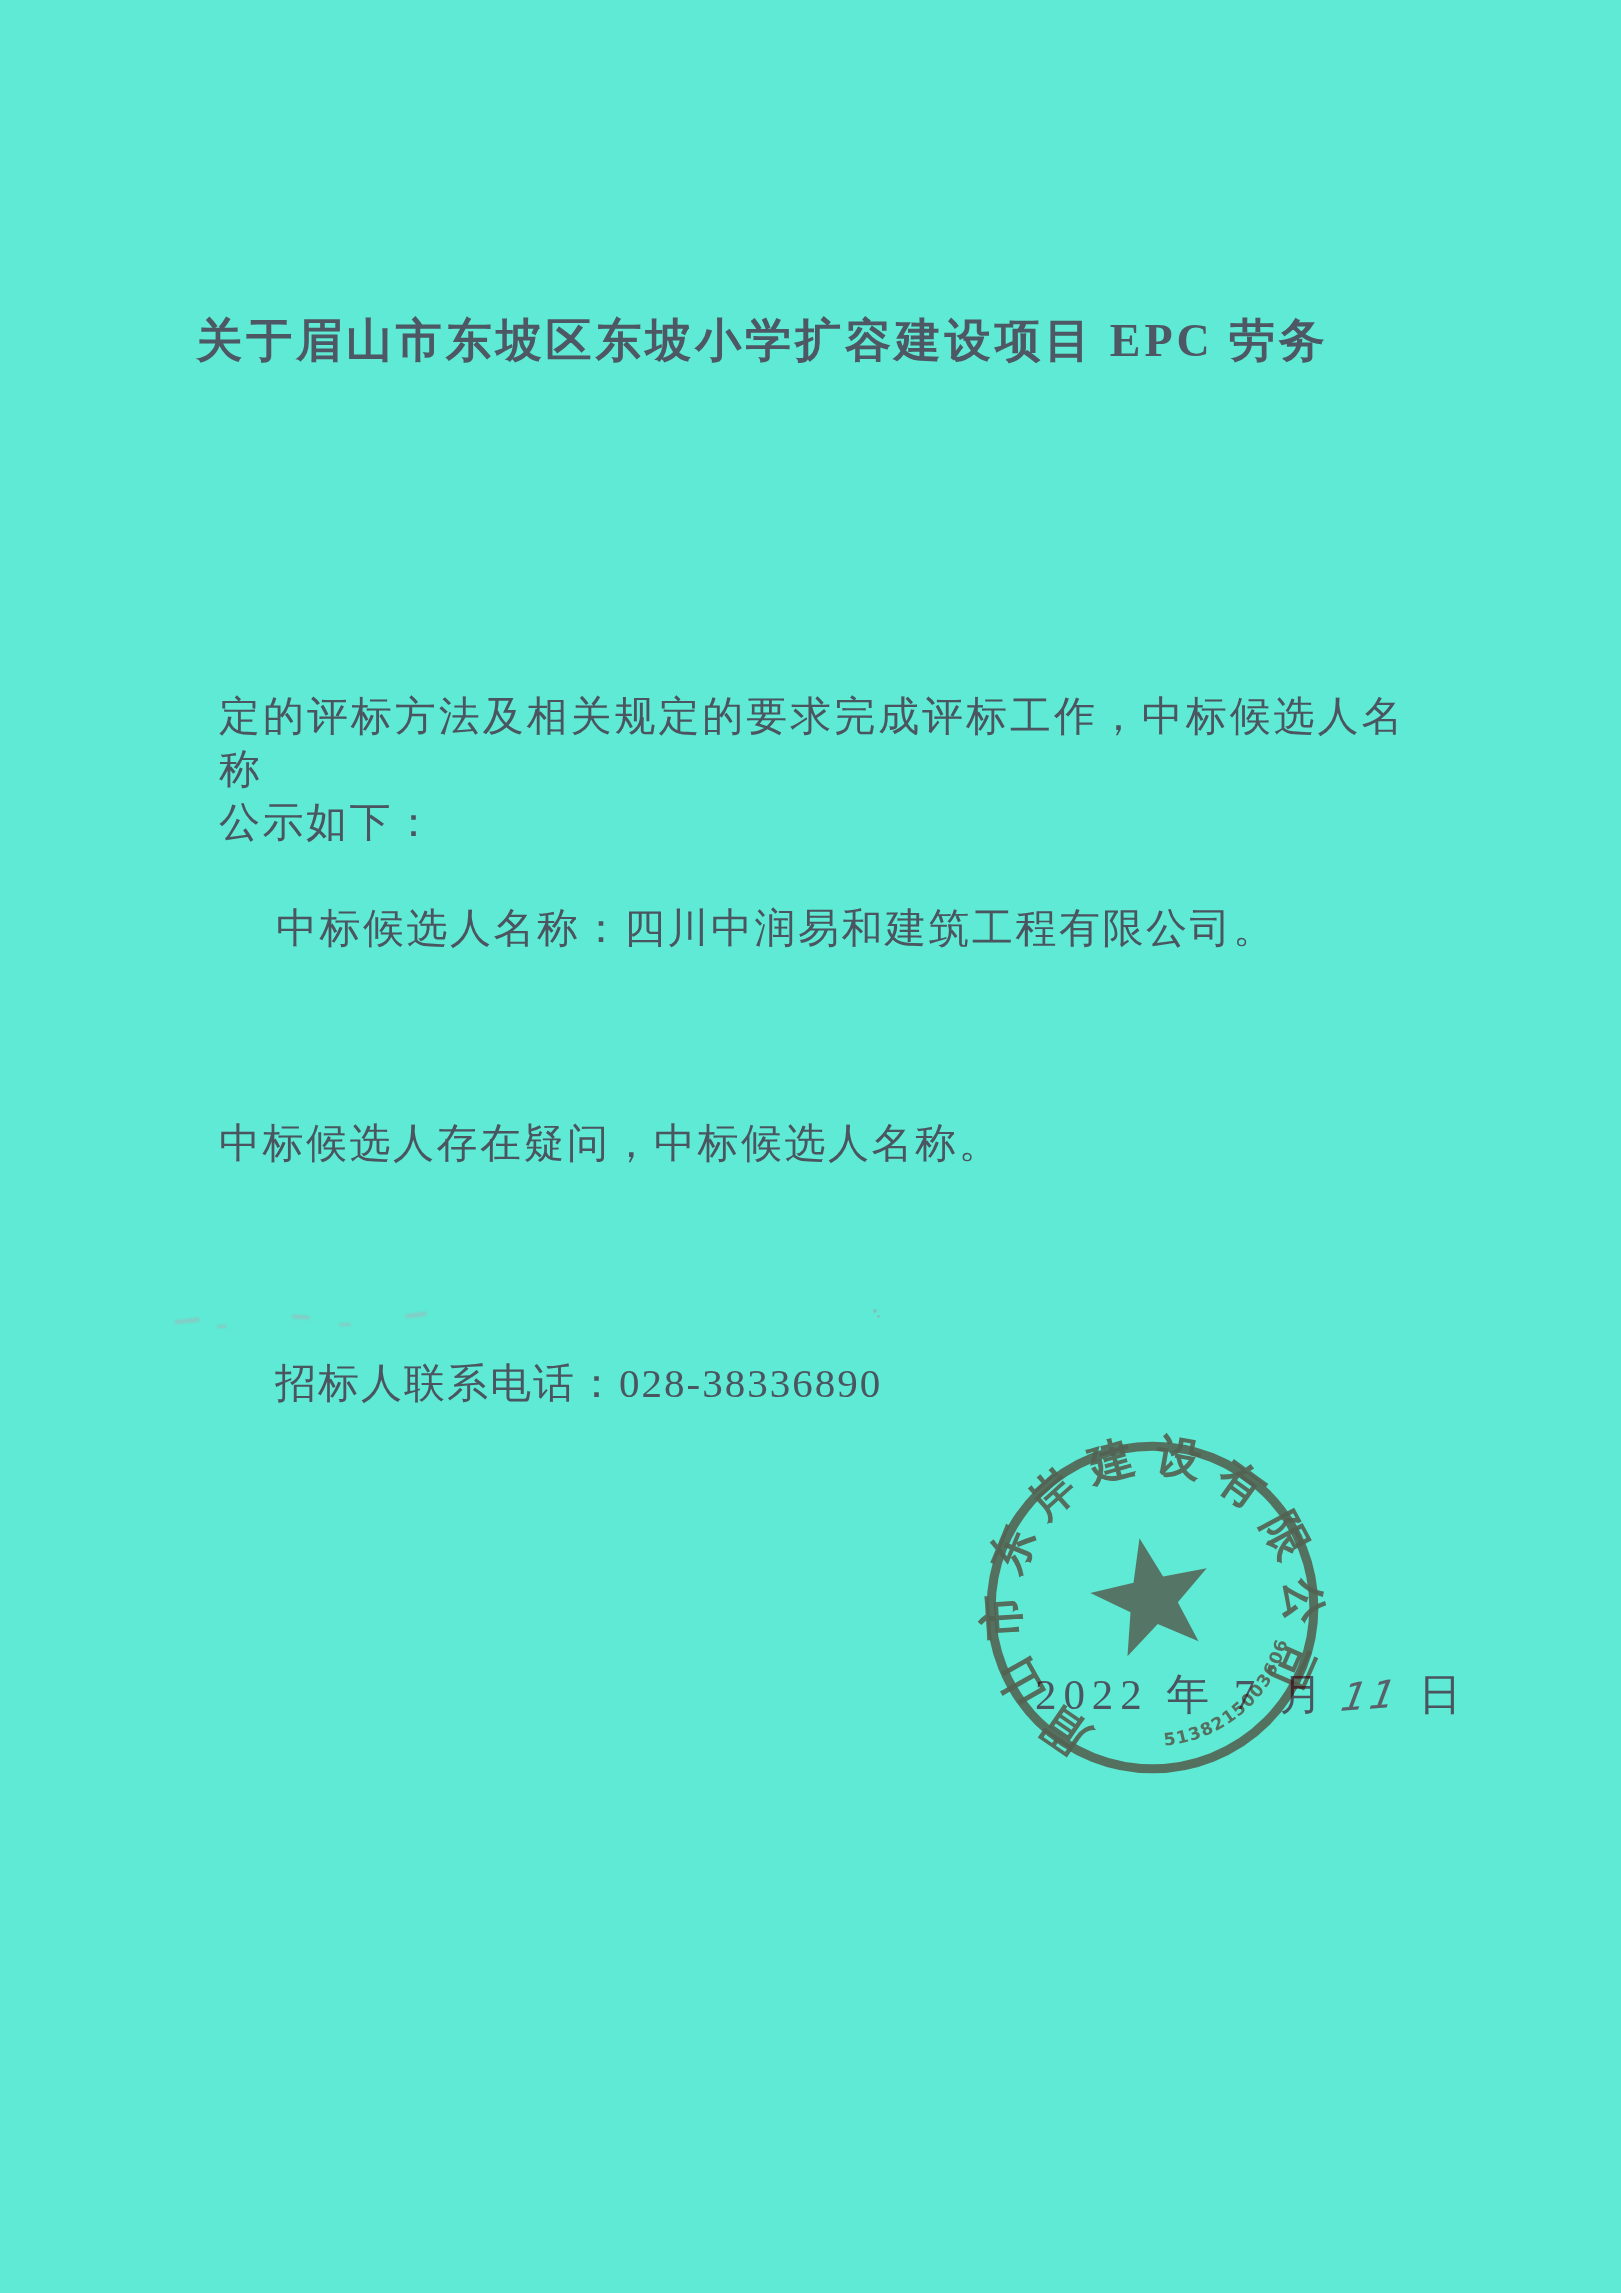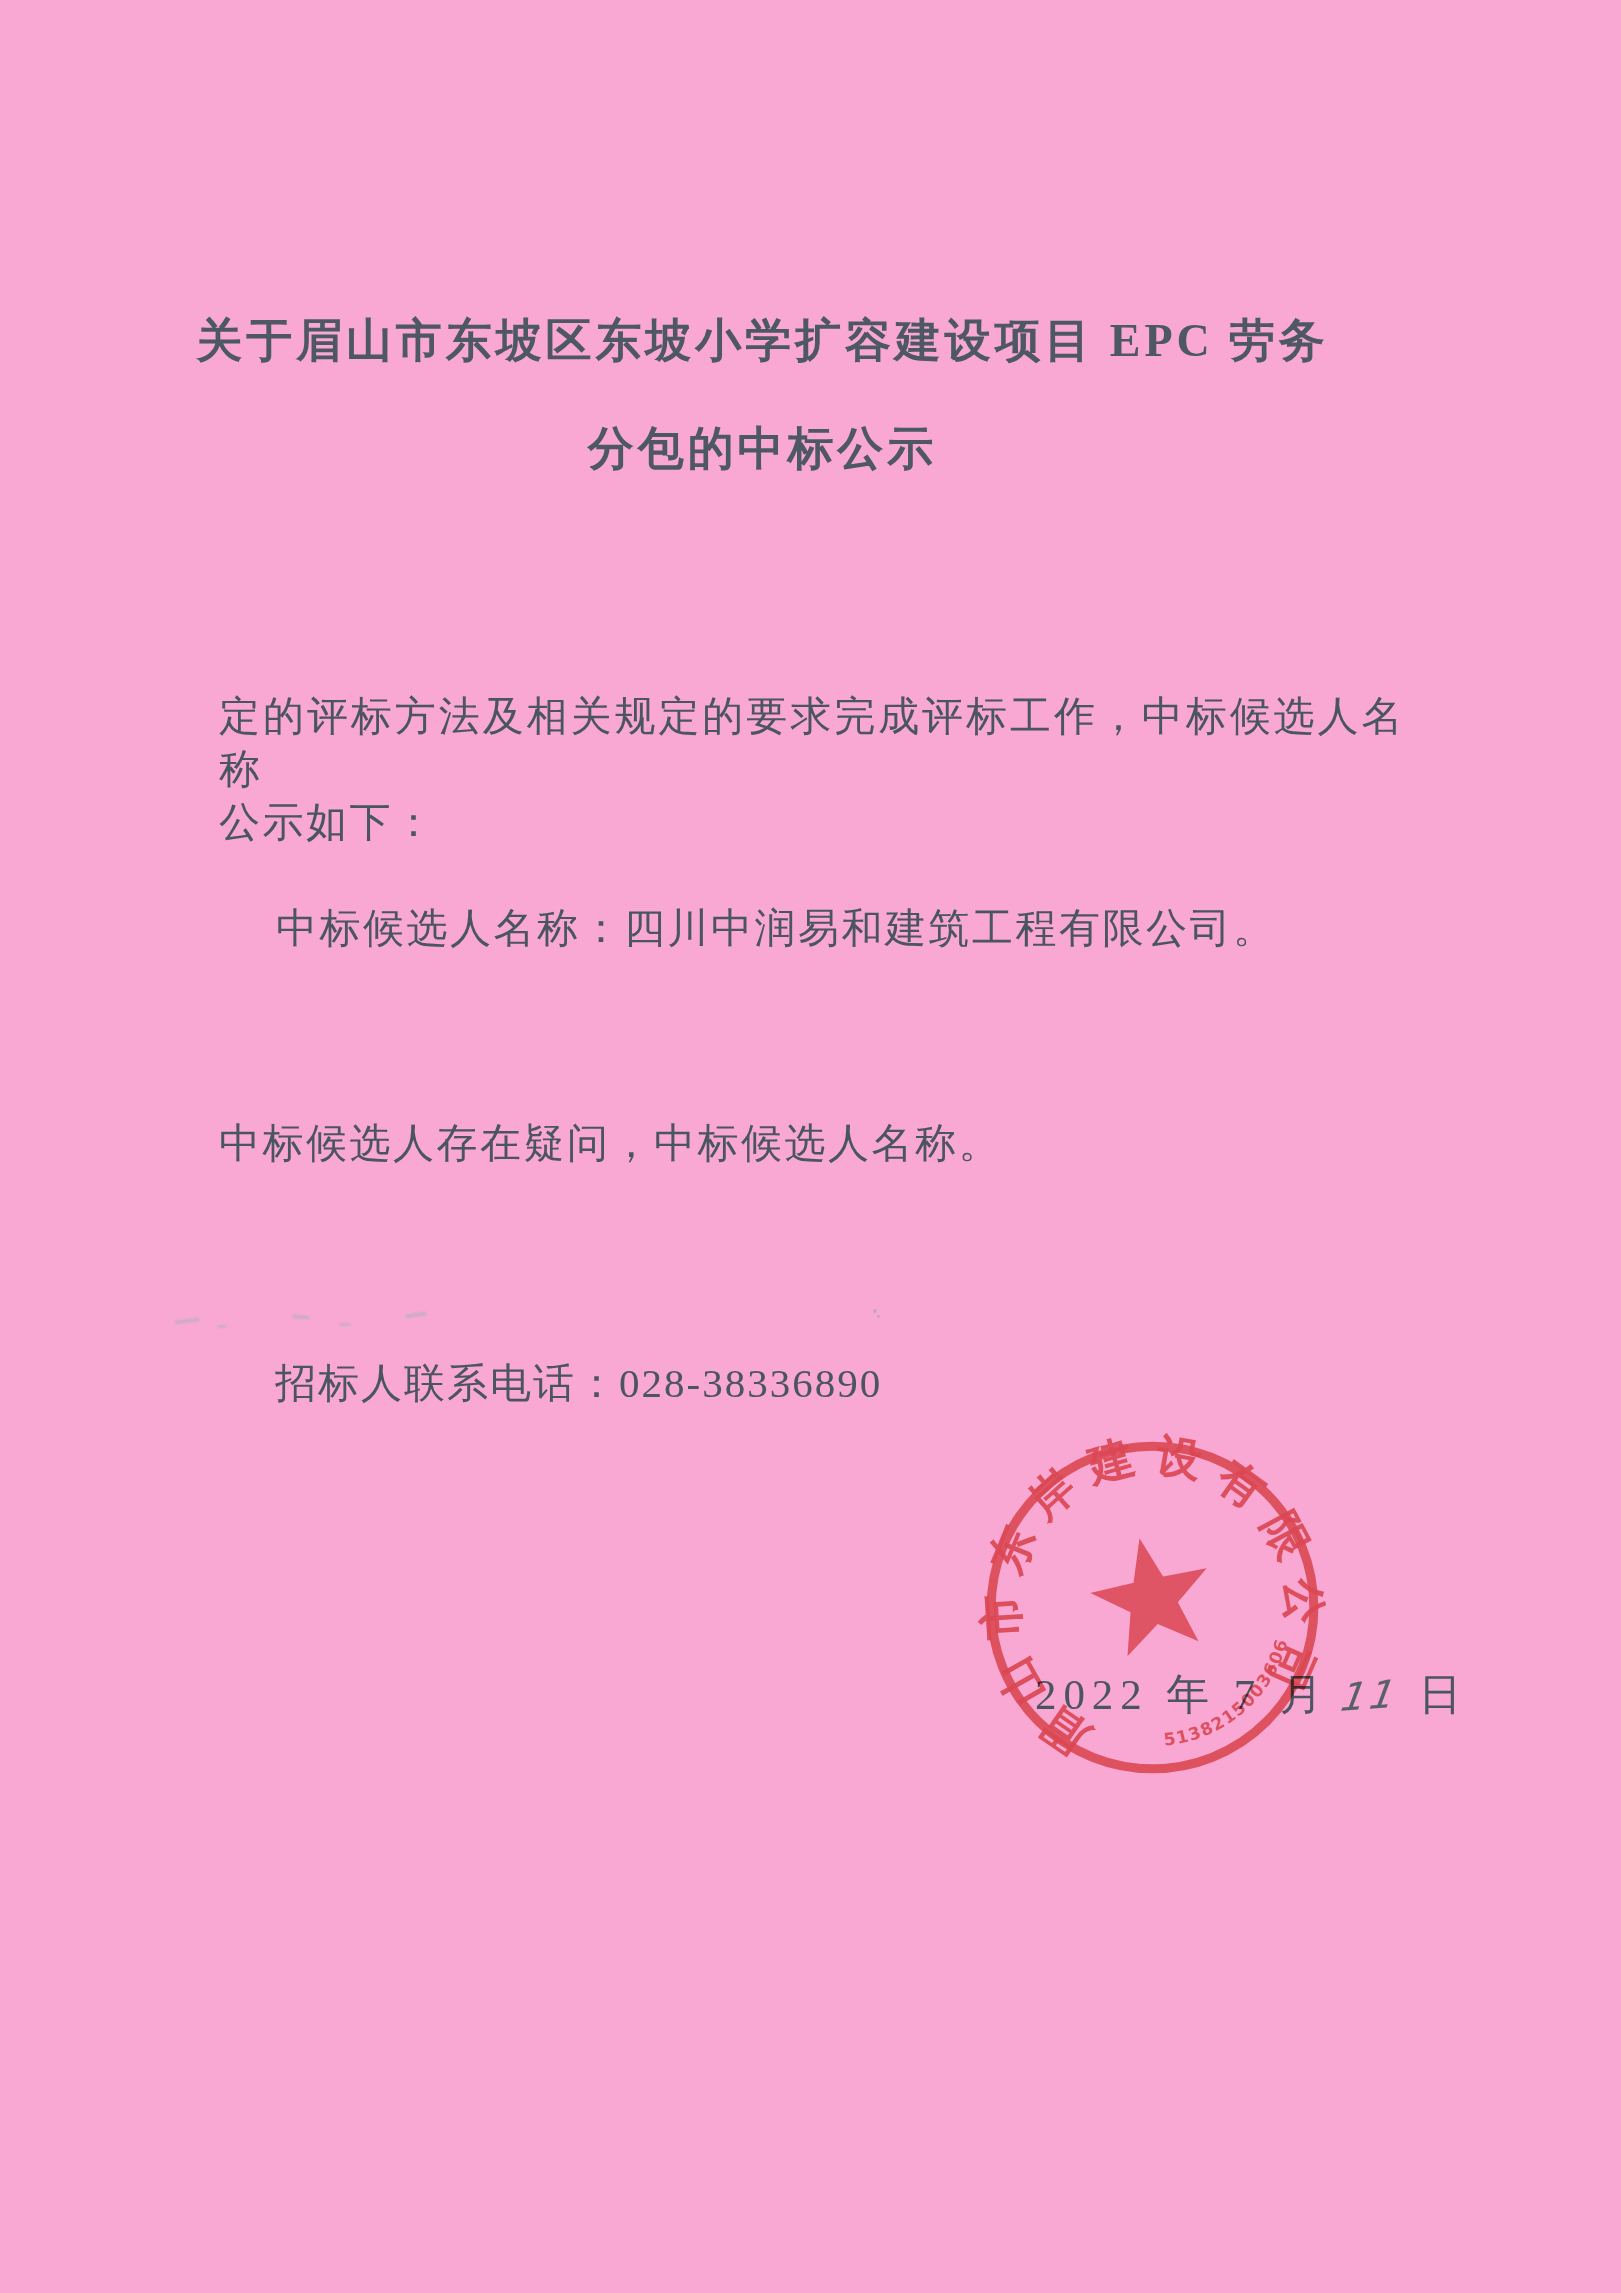--- a/index.html
+++ b/index.html
@@ -1,17 +1,17 @@
 <!DOCTYPE html>
 <html><head>
 <meta charset="utf-8">
 <style>
   html,body { margin:0; padding:0; background:#ffffff; }
   .page {
-    position:relative; width:1621px; height:2294px; background:#f9a8d4;
+    position:relative; width:1621px; height:2294px; background:#5eead4;
     font-family:"Liberation Serif","DejaVu Serif",serif;
     color:#4c5560; overflow:hidden;
   }
   .title-line {
     position:absolute; left:98px; width:1329px; text-align:center;
     font-size:46px; font-weight:700; letter-spacing:3.9px; color:#4e5864;
   }
   .t1 { top:310px; }
   .t2 { top:418px; }
   .bline {
@@ -66,21 +66,20 @@
   }
   .speck::before { left:0; top:0; width:3.9px; height:3.9px; }
   .speck::after  { left:3.9px; top:5.9px; width:2.9px; height:2.9px; }
 </style>
 </head>
 <body>
 
 <div class="page">
 
   <div class="title-line t1">关于眉山市东坡区东坡小学扩容建设项目 EPC 劳务</div>
-  <div class="title-line t2">分包的中标公示</div>
 
   <div class="bline l1 fill">定的评标方法及相关规定的要求完成评标工作，中标候选人名称</div>
   <div class="bline l3 ind">中标候选人名称：四川中润易和建筑工程有限公司。</div>
   <div class="bline l2">公示如下：</div>
   <div class="bline l5">中标候选人存在疑问，中标候选人名称。</div>
 
   <div class="smudge">
       <i></i>
       <i></i>
       <i></i>

